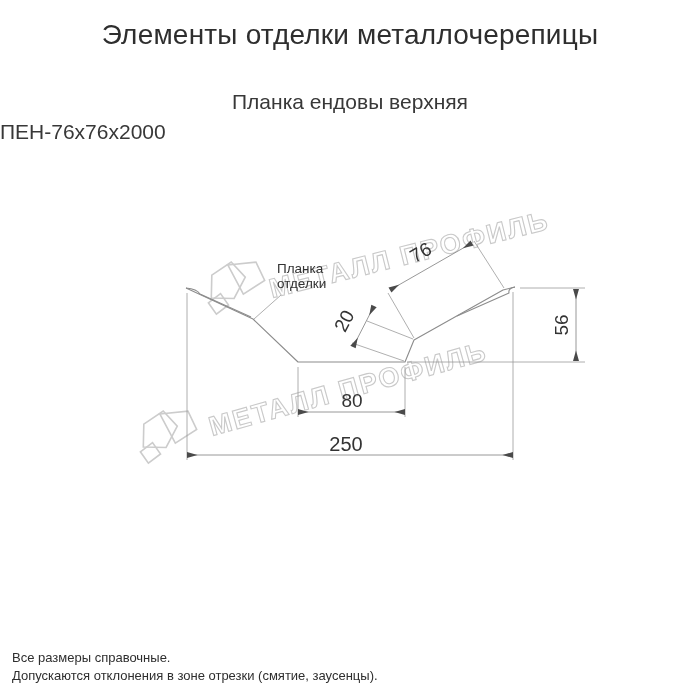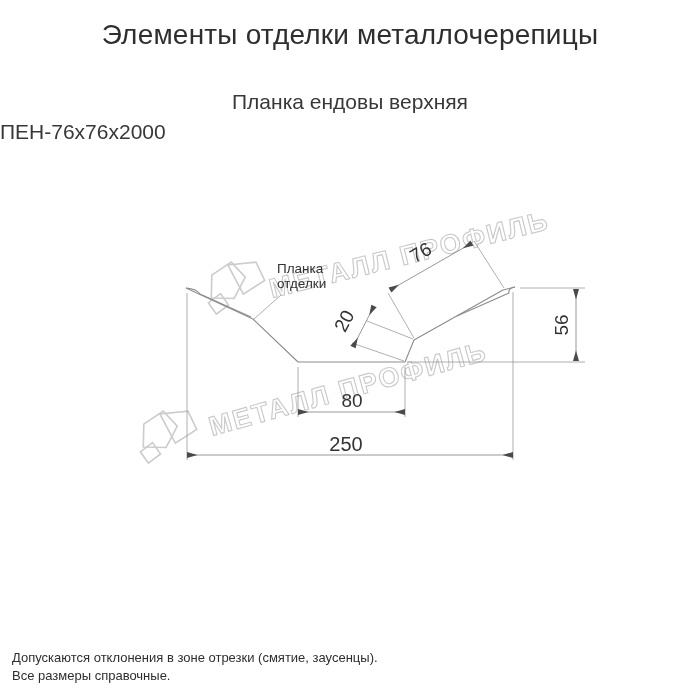--- a/index.html
+++ b/index.html
@@ -119,15 +119,15 @@
     <text class="dim-text" x="350" y="324" text-anchor="middle" transform="rotate(-62 350 324)">20</text>
   </g>
 </svg>
 
 <div class="face-label">
   <div>Планка</div>
   <div>отделки</div>
 </div>
 
 <div class="footer">
+  <div>Все размеры справочные.</div>
   <div>Допускаются отклонения в зоне отрезки (смятие, заусенцы).</div>
-  <div>Все размеры справочные.</div>
 </div>
 
 </body></html>

